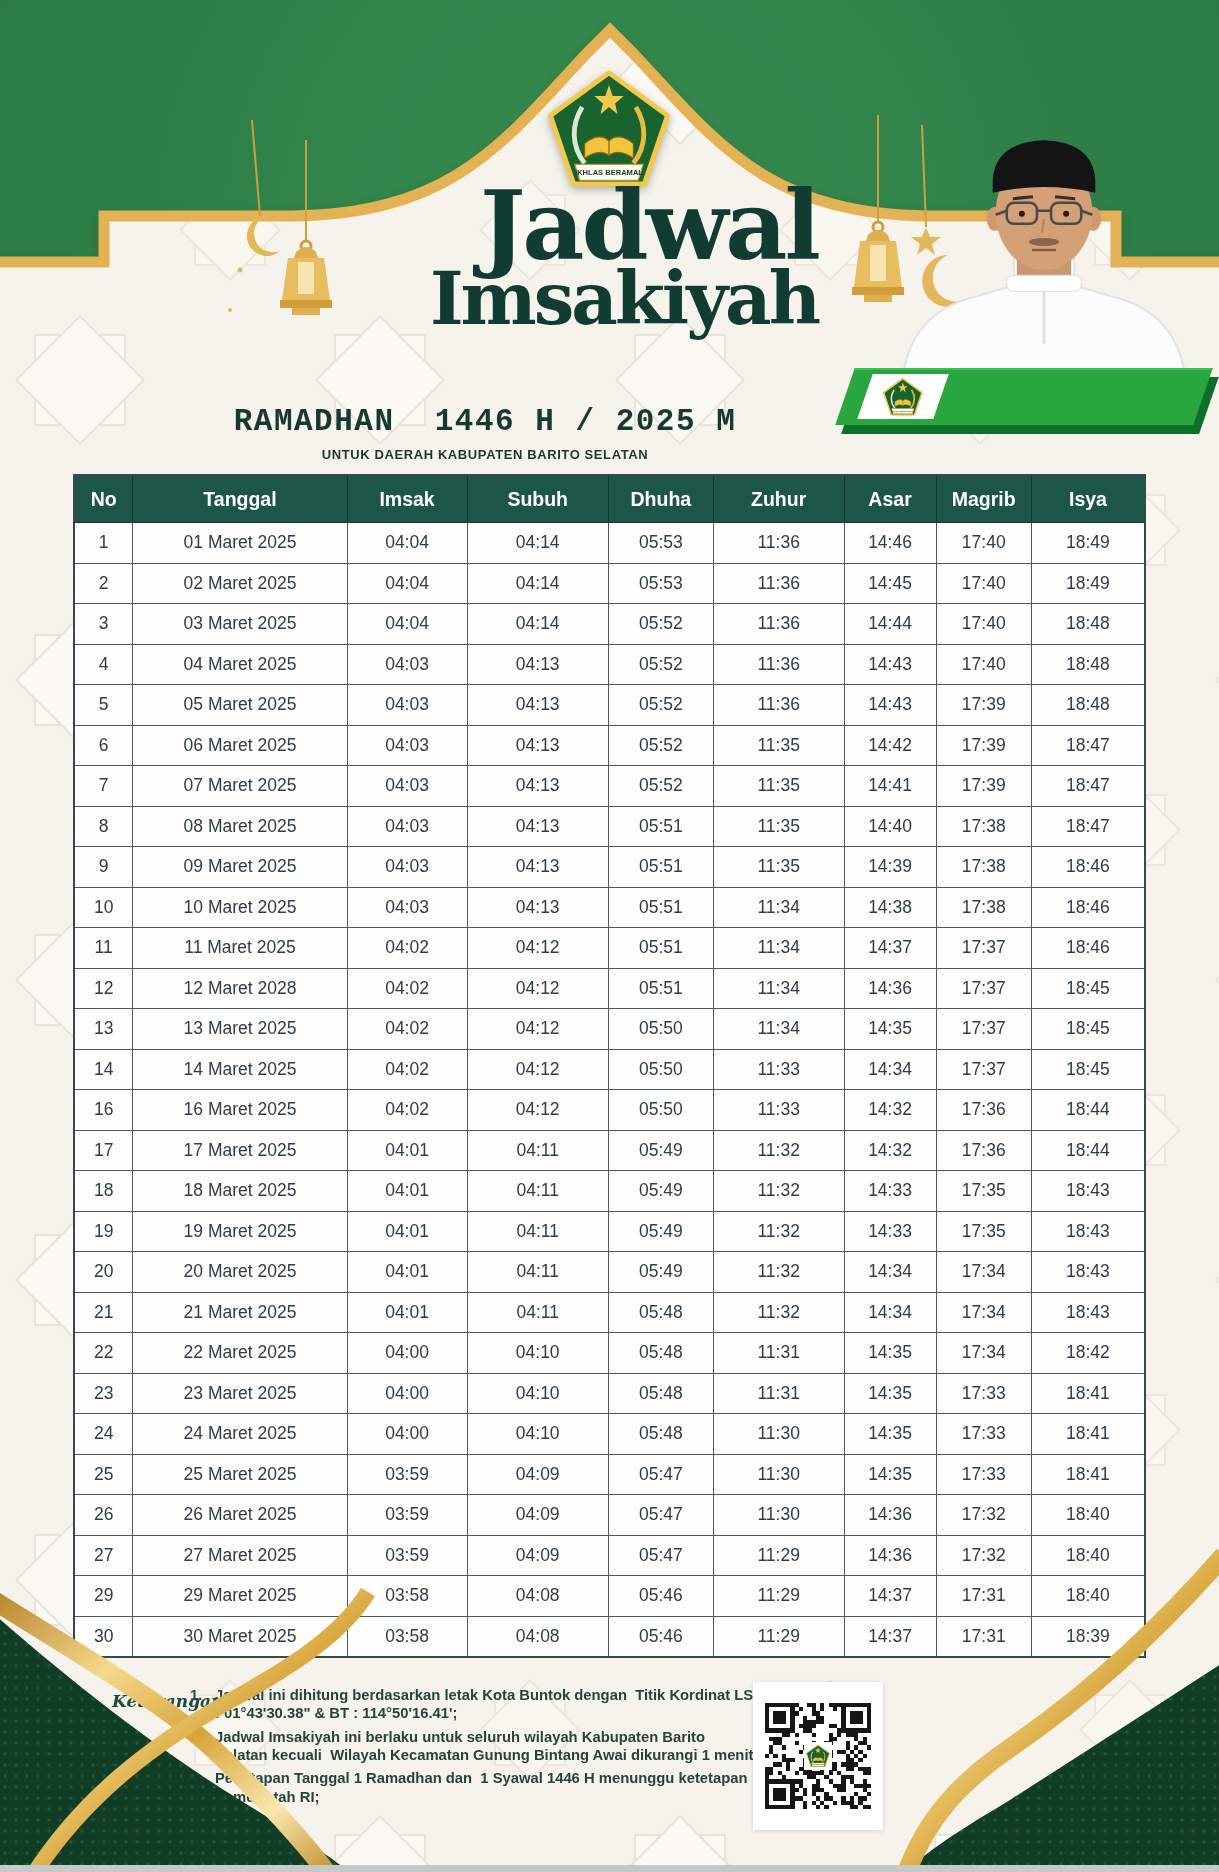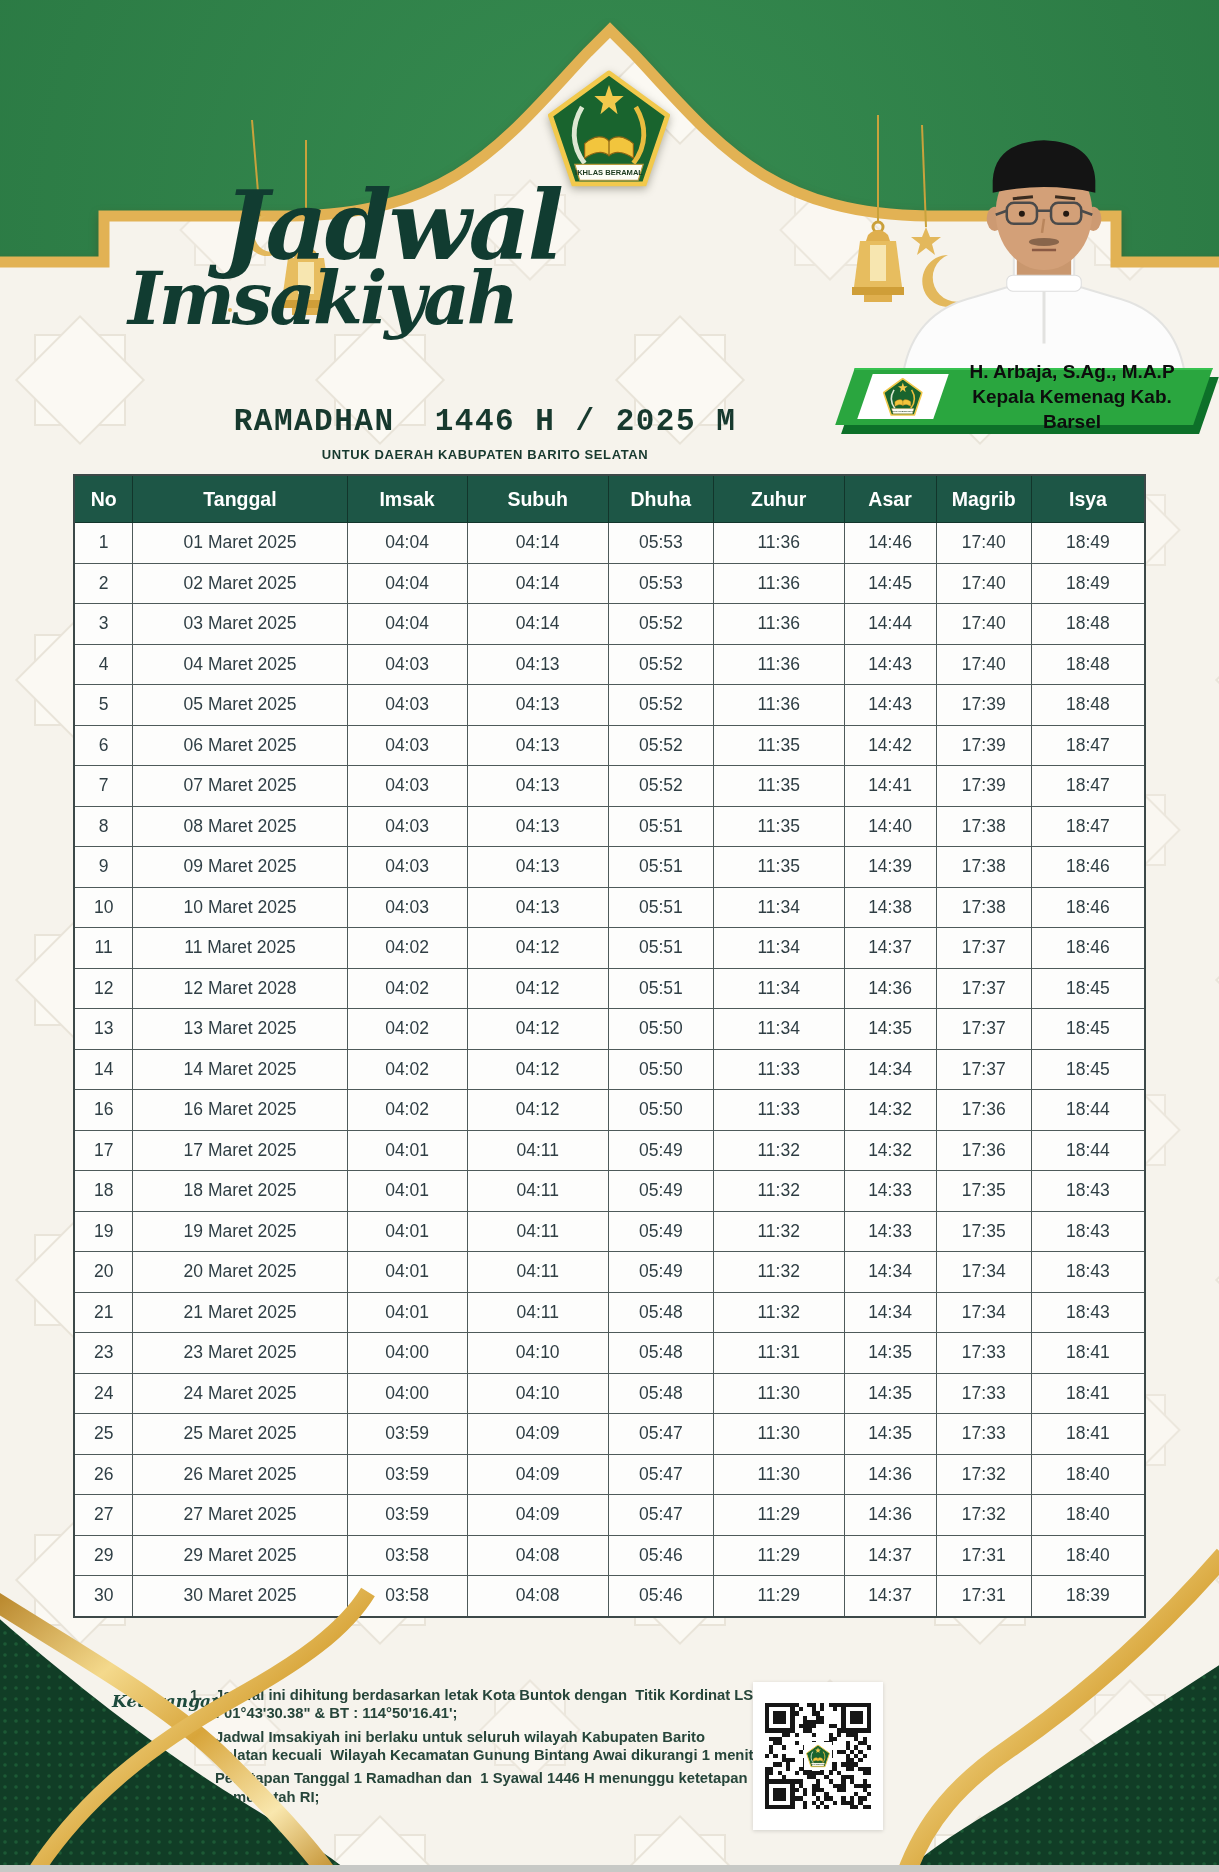--- a/index.html
+++ b/index.html
@@ -9,22 +9,22 @@
   .bg{position:absolute;inset:0;z-index:0;
       background:radial-gradient(140% 90% at 50% 12%, #368b50 0%, #2b7a44 40%, #1e5f35 72%, #113d23 100%);}
   
   .dome{position:absolute;inset:0;z-index:1;}
   
   .deco{position:absolute;z-index:2;pointer-events:none;}
   
   .main-logo{position:absolute;left:548px;top:70px;width:122px;height:118px;z-index:3;
              filter:drop-shadow(0 3px 4px rgba(40,40,20,.35));}
   
-  .title-block{position:absolute;left:128px;top:178px;width:680px;z-index:3;text-align:left;
-               font-family:"DejaVu Serif",serif;font-style:italic;font-weight:bold;
+  .title-block{position:absolute;left:138px;top:178px;width:680px;z-index:3;text-align:right;
+               font-family:"DejaVu Serif",serif;font-weight:bold;
                color:var(--deep-green,#113c31);}
   .title-l1{font-size:96px;line-height:1.0;padding-left:95px;letter-spacing:-3px;}
   .title-l2{font-size:72px;line-height:0.98;margin-top:-10px;letter-spacing:-3px;}
   .sub1{position:absolute;left:140px;top:404px;width:690px;z-index:3;text-align:center;
         font-size:31px;font-weight:bold;letter-spacing:1.5px;color:#17392e;white-space:pre-wrap;font-family:Liberation Mono, monospace;}
   .sub2{position:absolute;left:140px;top:447px;width:690px;z-index:3;text-align:center;
         font-size:13px;font-weight:bold;letter-spacing:.6px;color:#17392e;white-space:pre-wrap;}
   
   .photo{position:absolute;left:878px;top:126px;width:332px;height:248px;z-index:2;}
   
@@ -180,24 +180,20 @@
     <line x1="153" y1="123" x2="177" y2="123" stroke="#8a5a44" stroke-width="2.5"></line>
   </svg>
 
   <div class="badge">
     <div class="badge-bg"></div>
     <div class="badge-logo-box">
       <svg width="40" height="40" viewBox="0 0 100 96">
           <use href="#kemenag"></use>
         </svg>
     </div>
-    <div class="badge-text">
-      <div>H. Arbaja, S.Ag., M.A.P</div>
-      <div>Kepala Kemenag Kab. Barsel</div>
-    </div>
   </div>
 
   <table class="sched">
     <colgroup>
       <col style="width:5.5%">
         <col style="width:20%">
         <col style="width:11.2%">
         <col style="width:13.2%">
       <col style="width:9.8%">
         <col style="width:12.2%">
@@ -433,20 +429,31 @@
         <td>21 Maret 2025</td>
         <td>04:01</td>
         <td>04:11</td>
         <td>05:48</td>
         <td>11:32</td>
         <td>14:34</td>
         <td>17:34</td>
         <td>18:43</td>
       </tr>
         <tr>
+        <td>22</td>
+        <td>22 Maret 2025</td>
+        <td>04:00</td>
+        <td>04:10</td>
+        <td>05:48</td>
+        <td>11:31</td>
+        <td>14:35</td>
+        <td>17:34</td>
+        <td>18:42</td>
+      </tr>
+        <tr>
         <td>23</td>
         <td>23 Maret 2025</td>
         <td>04:00</td>
         <td>04:10</td>
         <td>05:48</td>
         <td>11:31</td>
         <td>14:35</td>
         <td>17:33</td>
         <td>18:41</td>
       </tr>

